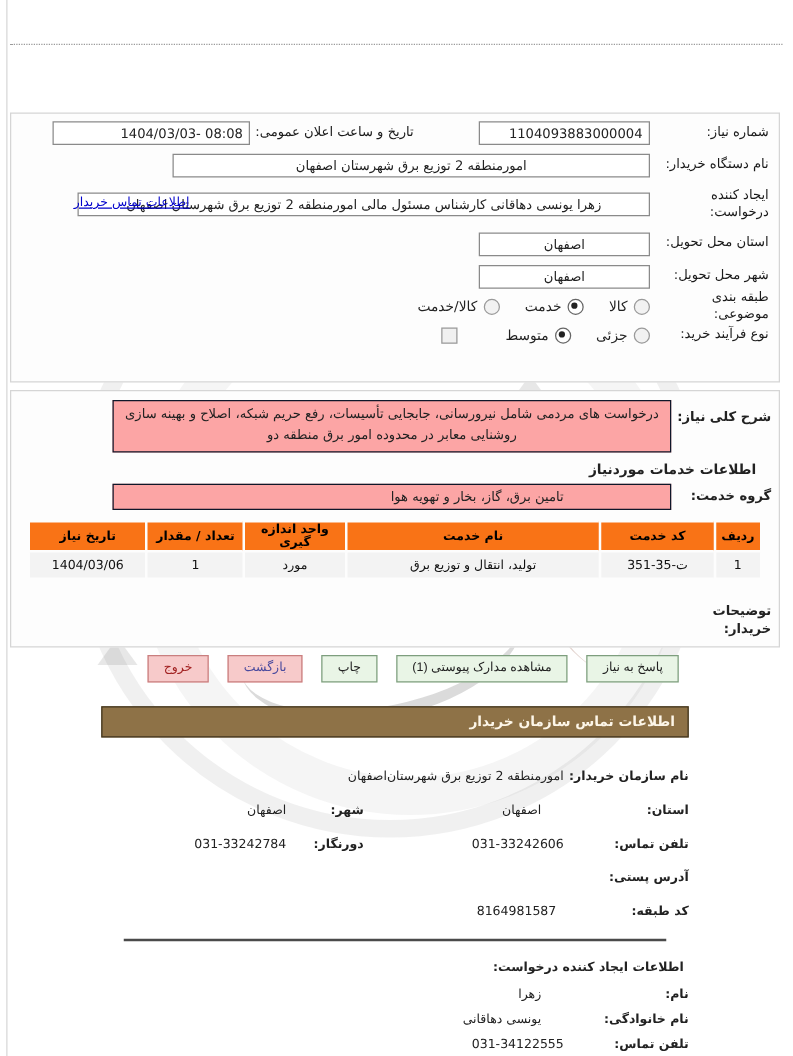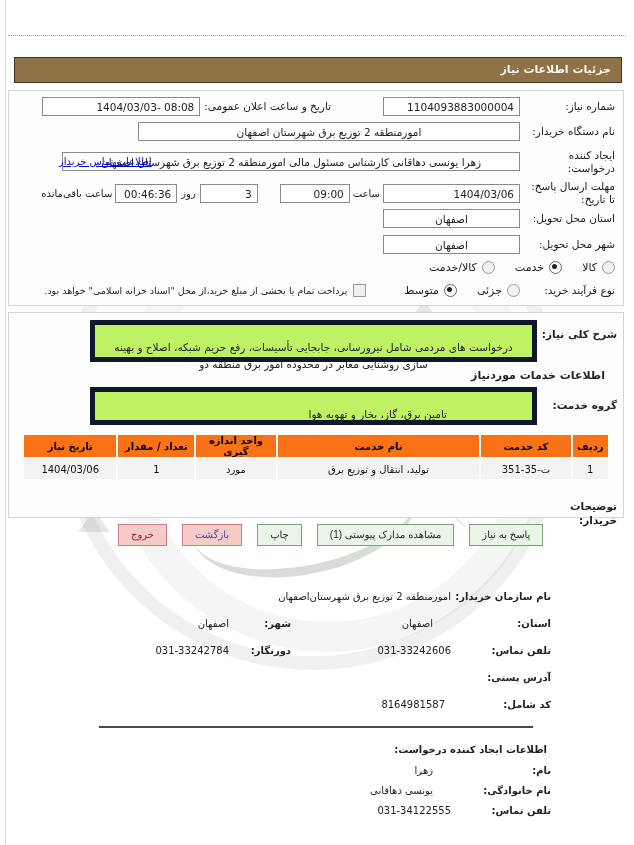--- a/index.html
+++ b/index.html
@@ -44,21 +44,21 @@
 
   
   .radio{width:11px;height:11px;border:1px solid #9a9a9a;border-radius:50%;background:#f2f2f2;display:inline-block;position:relative;flex-shrink:0;}
   .radio.on{background:#fff;border-color:#666;}
   .radio.on::after{content:"";position:absolute;left:2px;top:2px;width:5px;height:5px;border-radius:50%;background:#222;}
   .checkbox{width:11px;height:11px;border:1px solid #9a9a9a;background:#f0f0f0;display:inline-block;flex-shrink:0;}
   .rgroup{display:flex;align-items:center;margin-left:20px;}
   .rgroup .rtext{font-size:11px;margin-right:5px;}
 
   
-  .bigbox{border:5px solid #0f172a;background:#bef264;font-size:10.5px;line-height:1.6;padding:14px 8px;box-sizing:border-box;text-align:center;}
+  .bigbox{border:1px solid #0f172a;background:#fca5a5;font-size:10.5px;line-height:1.6;padding:2px 8px;box-sizing:border-box;text-align:center;}
   .blabel{font-weight:bold;font-size:10.5px;width:80px;flex-shrink:0;text-align:right;line-height:1.3;}
 
   .svc-heading{font-size:11px;font-weight:bold;margin:7px 12px 0 0;text-align:right;}
 
   
   table.svc{border-collapse:collapse;margin:8px auto 0;width:588px;direction:rtl;}
   table.svc th{background:#f97316;color:#000;font-size:10px;font-weight:bold;height:21px;border:2px solid #fdfdfd;padding:0 3px;}
   table.svc td{background:#f3f3f3;color:#111;font-size:10px;height:20px;text-align:center;border:2px solid #fdfdfd;padding:0 3px;}
 
   
@@ -94,21 +94,20 @@
   <div class="wm wm-ring2"></div>
   <div class="wm wm-swoosh"></div>
   <div class="wm wm-swoosh2"></div>
   <div class="wm wm-tri wm-t1"></div>
   <div class="wm wm-tri wm-t2"></div>
   <div class="wm wm-tri wm-t3"></div>
   <div class="wm wm-tri wm-t4"></div>
   <div class="wm wm-blob"></div>
   <div class="wm wm-blob2"></div>
 
-  <div class="bar bar1 z">جزئیات اطلاعات نیاز</div>
 
   <div class="f1 z">
 
     <div class="frow" style="height:25px;">
       <div class="flabel">شماره نیاز:</div>
       <div class="ibox num" style="width:137px;">1104093883000004</div>
       <div class="flabel" style="width:auto;margin-right:52px;padding-left:4px;">تاریخ و ساعت اعلان عمومی:</div>
       <div class="ibox num" style="width:158px;padding-left:40px;">1404/03/03- 08:08</div>
     </div>
 
@@ -116,42 +115,33 @@
       <div class="flabel">نام دستگاه خریدار:</div>
       <div class="ibox center" style="width:382px;">امورمنطقه 2 توزیع برق شهرستان اصفهان</div>
     </div>
 
     <div class="frow" style="height:37px;position:relative;">
       <div class="flabel">ایجاد کننده درخواست:</div>
       <div class="ibox center" style="width:458px;">زهرا یونسی دهاقانی کارشناس مسئول مالی امورمنطقه 2 توزیع برق شهرستان اصفهان</div>
       <span class="link" style="position:absolute;left:42px;top:12px;">اطلاعات تماس خریدار</span>
     </div>
 
-    <div class="frow" style="height:27px;">
-      <div class="flabel">مهلت ارسال پاسخ: تا تاریخ:</div>
-      <div class="ibox num" style="width:137px;">1404/03/06</div>
-      <div class="small-lbl" style="margin-right:3px;margin-left:3px;">ساعت</div>
-      <div class="ibox num" style="width:70px;">09:00</div>
-      <div class="ibox num" style="width:58px;margin-right:22px;">3</div>
-      <div class="small-lbl" style="margin-right:4px;margin-left:4px;">روز</div>
-      <div class="ibox num" style="width:62px;">00:46:36</div>
-      <div class="small-lbl" style="margin-right:3px;">ساعت باقی‌مانده</div>
-    </div>
 
     <div class="frow" style="height:26px;">
       <div class="flabel">استان محل تحویل:</div>
       <div class="ibox center" style="width:137px;">اصفهان</div>
     </div>
 
     <div class="frow" style="height:26px;">
       <div class="flabel">شهر محل تحویل:</div>
       <div class="ibox center" style="width:137px;">اصفهان</div>
     </div>
 
     <div class="frow" style="height:22px;">
+      <div class="flabel">طبقه بندی موضوعی:</div>
       <div class="rgroup">
         <span class="radio"></span>
         <span class="rtext">کالا</span>
       </div>
       <div class="rgroup">
         <span class="radio on"></span>
         <span class="rtext">خدمت</span>
       </div>
       <div class="rgroup">
         <span class="radio"></span>
@@ -163,21 +153,20 @@
       <div class="flabel">نوع فرآیند خرید:</div>
       <div class="rgroup">
         <span class="radio"></span>
         <span class="rtext">جزئی</span>
       </div>
       <div class="rgroup">
         <span class="radio on"></span>
         <span class="rtext">متوسط</span>
       </div>
       <span class="checkbox" style="margin-right:18px;"></span>
-      <span style="font-size:9.5px;margin-right:6px;white-space:nowrap;">پرداخت تمام یا بخشی از مبلغ خرید،از محل "اسناد خزانه اسلامی" خواهد بود.</span>
     </div>
   </div>
 
   <div class="f2 z">
 
     <div class="frow" style="align-items:flex-start;">
       <div class="blabel" style="padding-top:8px;">شرح کلی نیاز:</div>
       <div class="bigbox" style="width:447px;height:42px;">درخواست های مردمی شامل  نیرورسانی، جابجایی تأسیسات، رفع حریم شبکه، اصلاح و  بهینه سازی روشنایی معابر در محدوده امور برق  منطقه دو</div>
     </div>
 
@@ -218,20 +207,21 @@
 
   <div class="btns z">
     <button class="btn btn-green">پاسخ به نیاز</button>
     <button class="btn btn-green">مشاهده مدارک پیوستی (1)</button>
     <button class="btn btn-green">چاپ</button>
     <button class="btn btn-back">بازگشت</button>
     <button class="btn btn-exit">خروج</button>
   </div>
 
   <div class="contact z">
+    <div class="bar">اطلاعات تماس سازمان خریدار</div>
 
     <div class="crow first">
       <div class="clabel">نام سازمان خریدار:</div>
       <div class="cval wide">امورمنطقه 2 توزیع برق شهرستان‌اصفهان</div>
     </div>
 
     <div class="crow">
       <div class="clabel">استان:</div>
       <div class="cval pad">اصفهان</div>
       <div class="clabel2">شهر:</div>
@@ -243,21 +233,21 @@
       <div class="cval num" dir="ltr" style="text-align:right;">031-33242606</div>
       <div class="clabel2">دورنگار:</div>
       <div class="cval2 num" dir="ltr" style="text-align:right;">031-33242784</div>
     </div>
 
     <div class="crow">
       <div class="clabel">آدرس پستی:</div>
     </div>
 
     <div class="crow">
-      <div class="clabel">کد شامل:</div>
+      <div class="clabel">کد طبقه:</div>
       <div class="cval num" style="text-align:right;padding-right:6px;box-sizing:border-box;">8164981587</div>
     </div>
 
     <div class="divider"></div>
 
     <div class="creator-heading">اطلاعات ایجاد کننده درخواست:</div>
 
     <div class="crow" style="margin-top:10px;">
       <div class="clabel">نام:</div>
       <div class="cval pad">زهرا</div>

